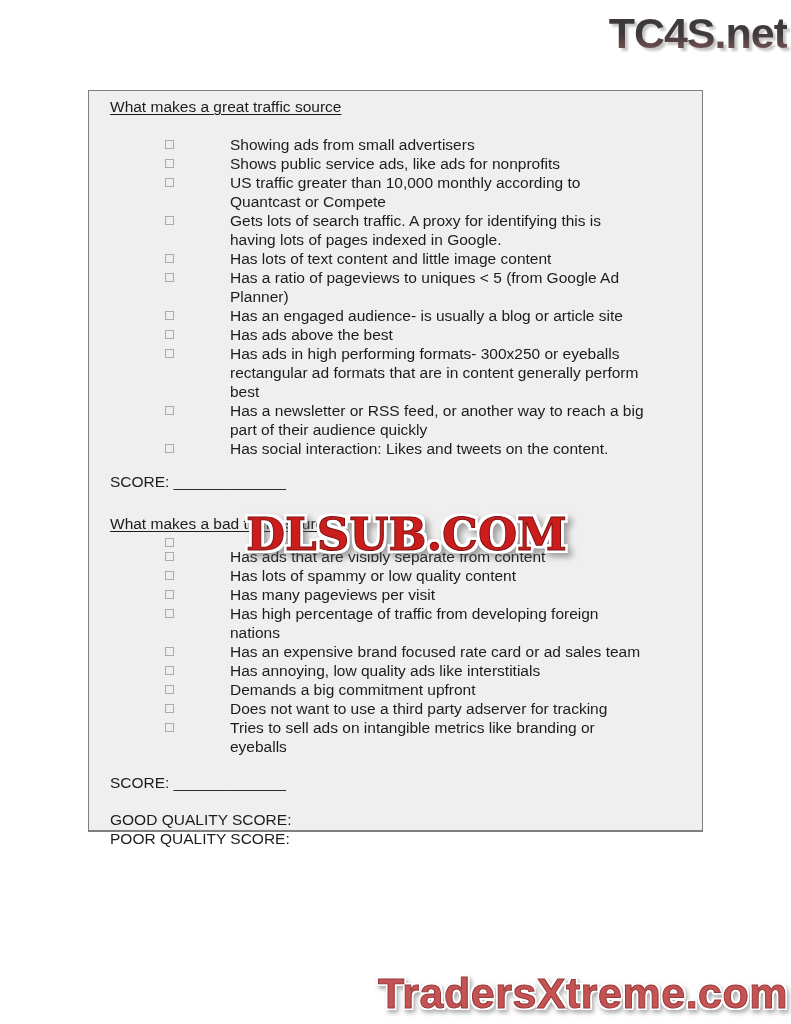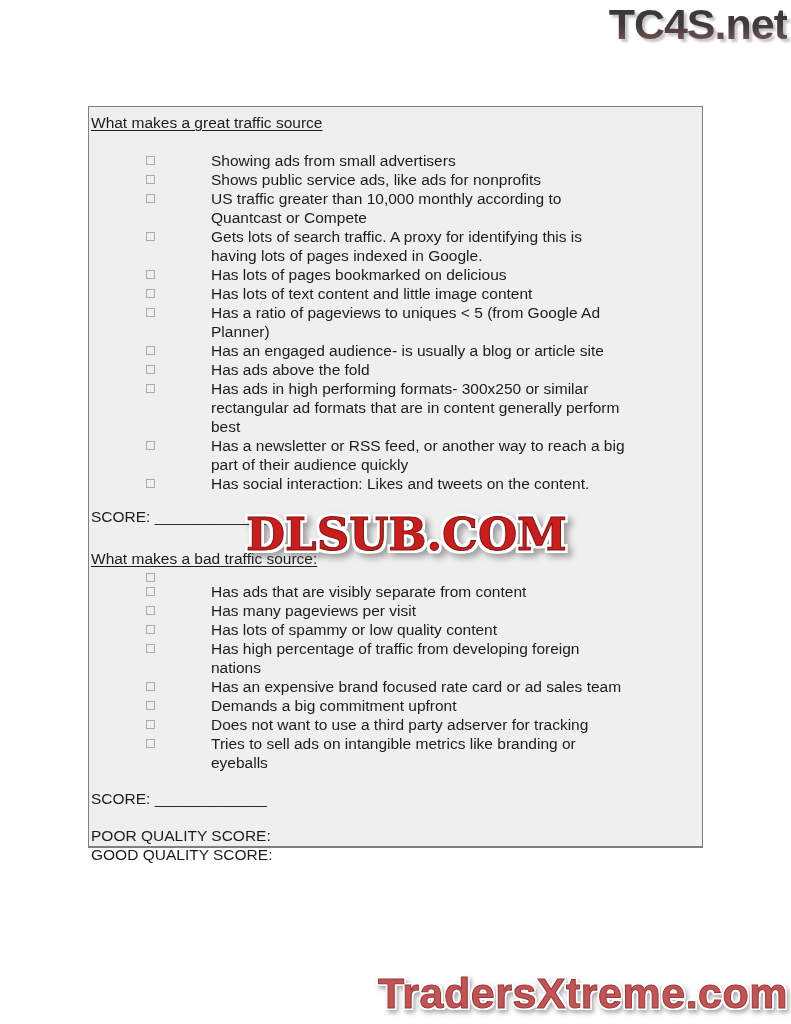--- a/index.html
+++ b/index.html
@@ -8,38 +8,38 @@
     position:relative;
     width:791px; height:1024px;
     background:#ffffff;
     overflow:hidden;
     font-family:"Liberation Sans", sans-serif;
     color:#1c1c1c;
   }
 
   
   .tc4s-logo {
-    position:absolute; top:1px; right:4px;
+    position:absolute; top:10px; right:4px;
     font-size:43px; font-weight:bold; letter-spacing:-1px;
     line-height:1.1;
     color:#423a3c;
     background:linear-gradient(180deg,#3a383a 0%,#413a3c 52%,#8a5d5d 100%);
     -webkit-background-clip:text; background-clip:text;
     -webkit-text-fill-color:transparent;
     filter:drop-shadow(3px 3px 1px #c6c6c6);
   }
 
   
   .doc-box {
-    position:absolute; left:88px; top:106px;
+    position:absolute; left:88px; top:90px;
     width:615px; height:742px;
     background:#efefef;
     border:1px solid #7f7f7f;
     border-bottom-width:2px;
-    padding:6px 2px;
+    padding:6px 21px;
     font-size:15.5px; line-height:19px;
   }
   .heading {
     text-decoration:underline;
     text-underline-offset:2px;
     margin-bottom:19px;
   }
   .heading.tight { margin-bottom:0; margin-top:23px; }
   ul.checklist { list-style:none; width:540px; }
   ul.checklist li {
@@ -111,41 +111,37 @@
       <li>
           <span class="cb"></span>
           <span class="itxt">US traffic greater than 10,000 monthly according to Quantcast or Compete</span>
         </li>
       <li>
           <span class="cb"></span>
           <span class="itxt">Gets lots of search traffic. A proxy for identifying this is having lots of pages indexed in Google.</span>
         </li>
       <li>
           <span class="cb"></span>
-          <span class="itxt">Has lots of pages bookmarked on delicious</span>
-        </li>
-      <li>
-          <span class="cb"></span>
           <span class="itxt">Has lots of text content and little image content</span>
         </li>
       <li>
           <span class="cb"></span>
           <span class="itxt">Has a ratio of pageviews to uniques &lt; 5 (from Google Ad Planner)</span>
         </li>
       <li>
           <span class="cb"></span>
           <span class="itxt">Has an engaged audience- is usually a blog or article site</span>
         </li>
       <li>
           <span class="cb"></span>
-          <span class="itxt">Has ads above the fold</span>
-        </li>
-      <li>
-          <span class="cb"></span>
-          <span class="itxt">Has ads in high performing formats- 300x250 or similar rectangular ad formats that are in content generally perform best</span>
+          <span class="itxt">Has ads above the best</span>
+        </li>
+      <li>
+          <span class="cb"></span>
+          <span class="itxt">Has ads in high performing formats- 300x250 or eyeballs rectangular ad formats that are in content generally perform best</span>
         </li>
       <li>
           <span class="cb"></span>
           <span class="itxt">Has a newsletter or RSS feed, or another way to reach a big part of their audience quickly</span>
         </li>
       <li>
           <span class="cb"></span>
           <span class="itxt">Has social interaction: Likes and tweets on the content.</span>
         </li>
     </ul>
@@ -157,53 +153,57 @@
     <ul class="checklist">
       <li>
           <span class="cb"></span>
         </li>
       <li>
           <span class="cb"></span>
           <span class="itxt">Has ads that are visibly separate from content</span>
         </li>
       <li>
           <span class="cb"></span>
+          <span class="itxt">Has lots of spammy or low quality content</span>
+        </li>
+      <li>
+          <span class="cb"></span>
           <span class="itxt">Has many pageviews per visit</span>
         </li>
       <li>
           <span class="cb"></span>
-          <span class="itxt">Has lots of spammy or low quality content</span>
-        </li>
-      <li>
-          <span class="cb"></span>
           <span class="itxt">Has high percentage of traffic from developing foreign nations</span>
         </li>
       <li>
           <span class="cb"></span>
           <span class="itxt">Has an expensive brand focused rate card or ad sales team</span>
         </li>
       <li>
           <span class="cb"></span>
+          <span class="itxt">Has annoying, low quality ads like interstitials</span>
+        </li>
+      <li>
+          <span class="cb"></span>
           <span class="itxt">Demands a big commitment upfront</span>
         </li>
       <li>
           <span class="cb"></span>
           <span class="itxt">Does not want to use a third party adserver for tracking</span>
         </li>
       <li>
           <span class="cb"></span>
           <span class="itxt">Tries to sell ads on intangible metrics like branding or eyeballs</span>
         </li>
     </ul>
 
     <div class="score-line second">SCORE: _____________</div>
 
     <div class="footer-scores">
+      <div>GOOD QUALITY SCORE:</div>
       <div>POOR QUALITY SCORE:</div>
-      <div>GOOD QUALITY SCORE:</div>
     </div>
 
   </div>
 
   <div class="dlsub-stamp">DLSUB.COM</div>
 
   <div class="traders-logo">TradersXtreme.com</div>
 
 </div>
 

